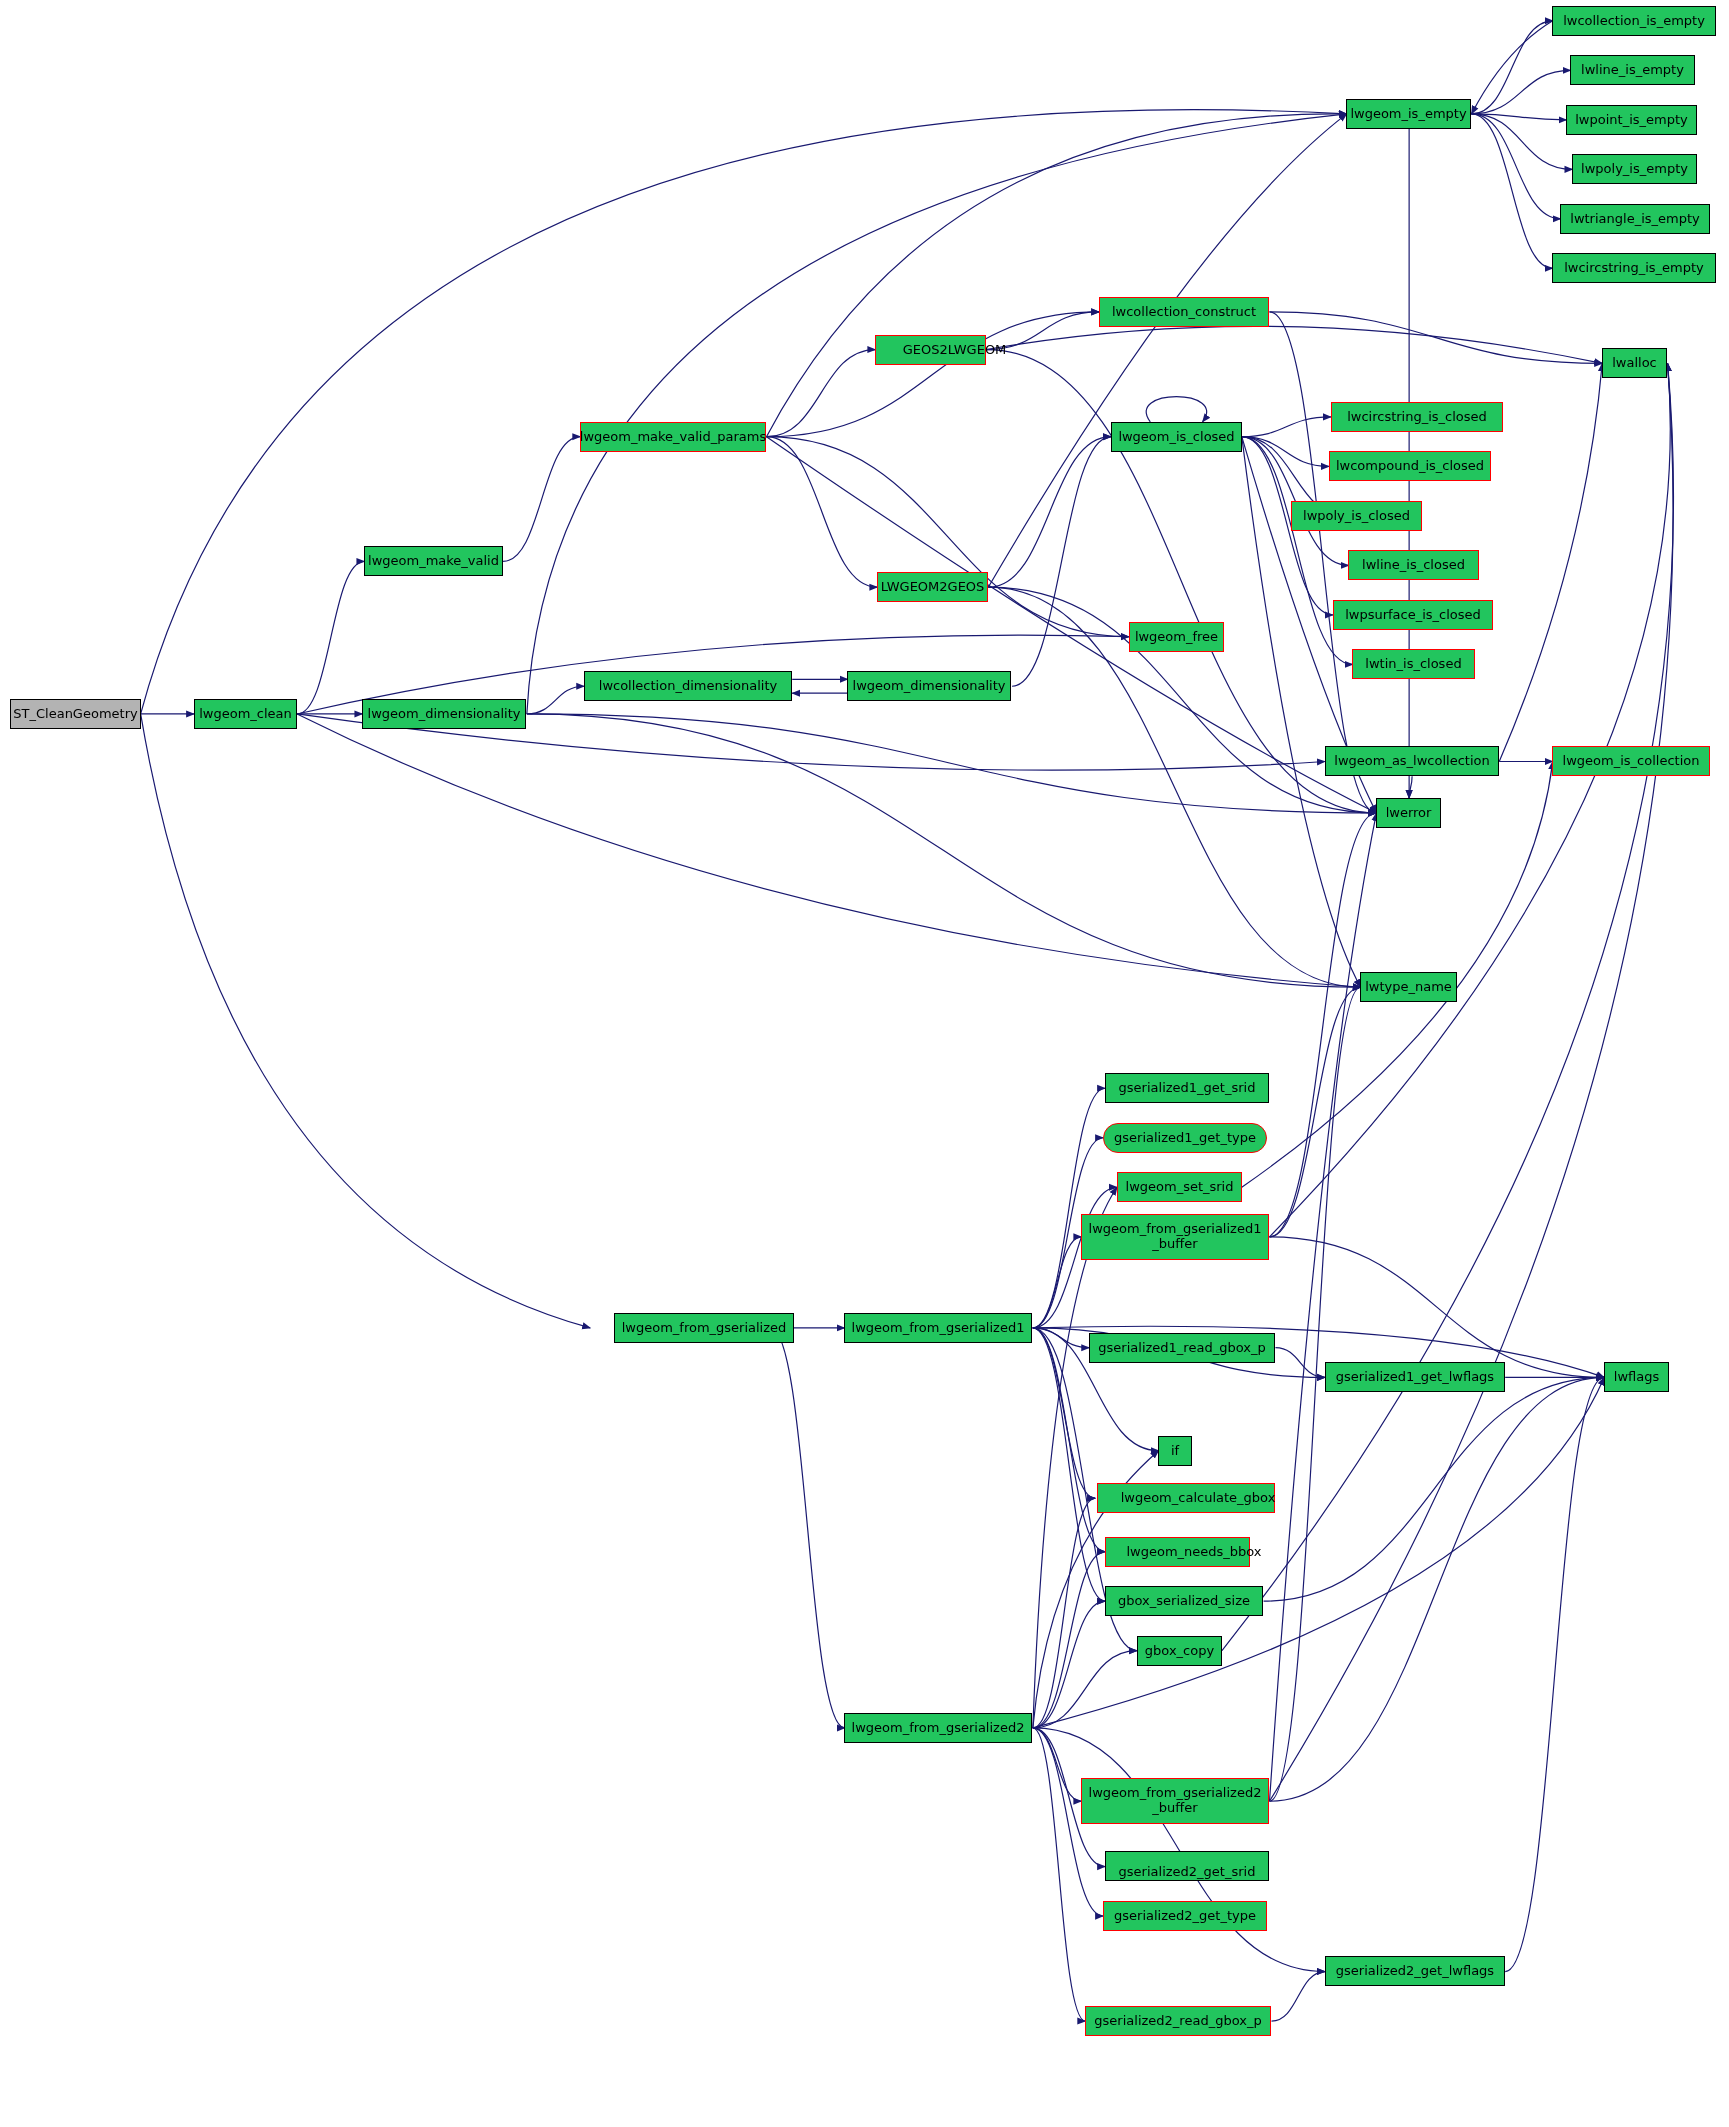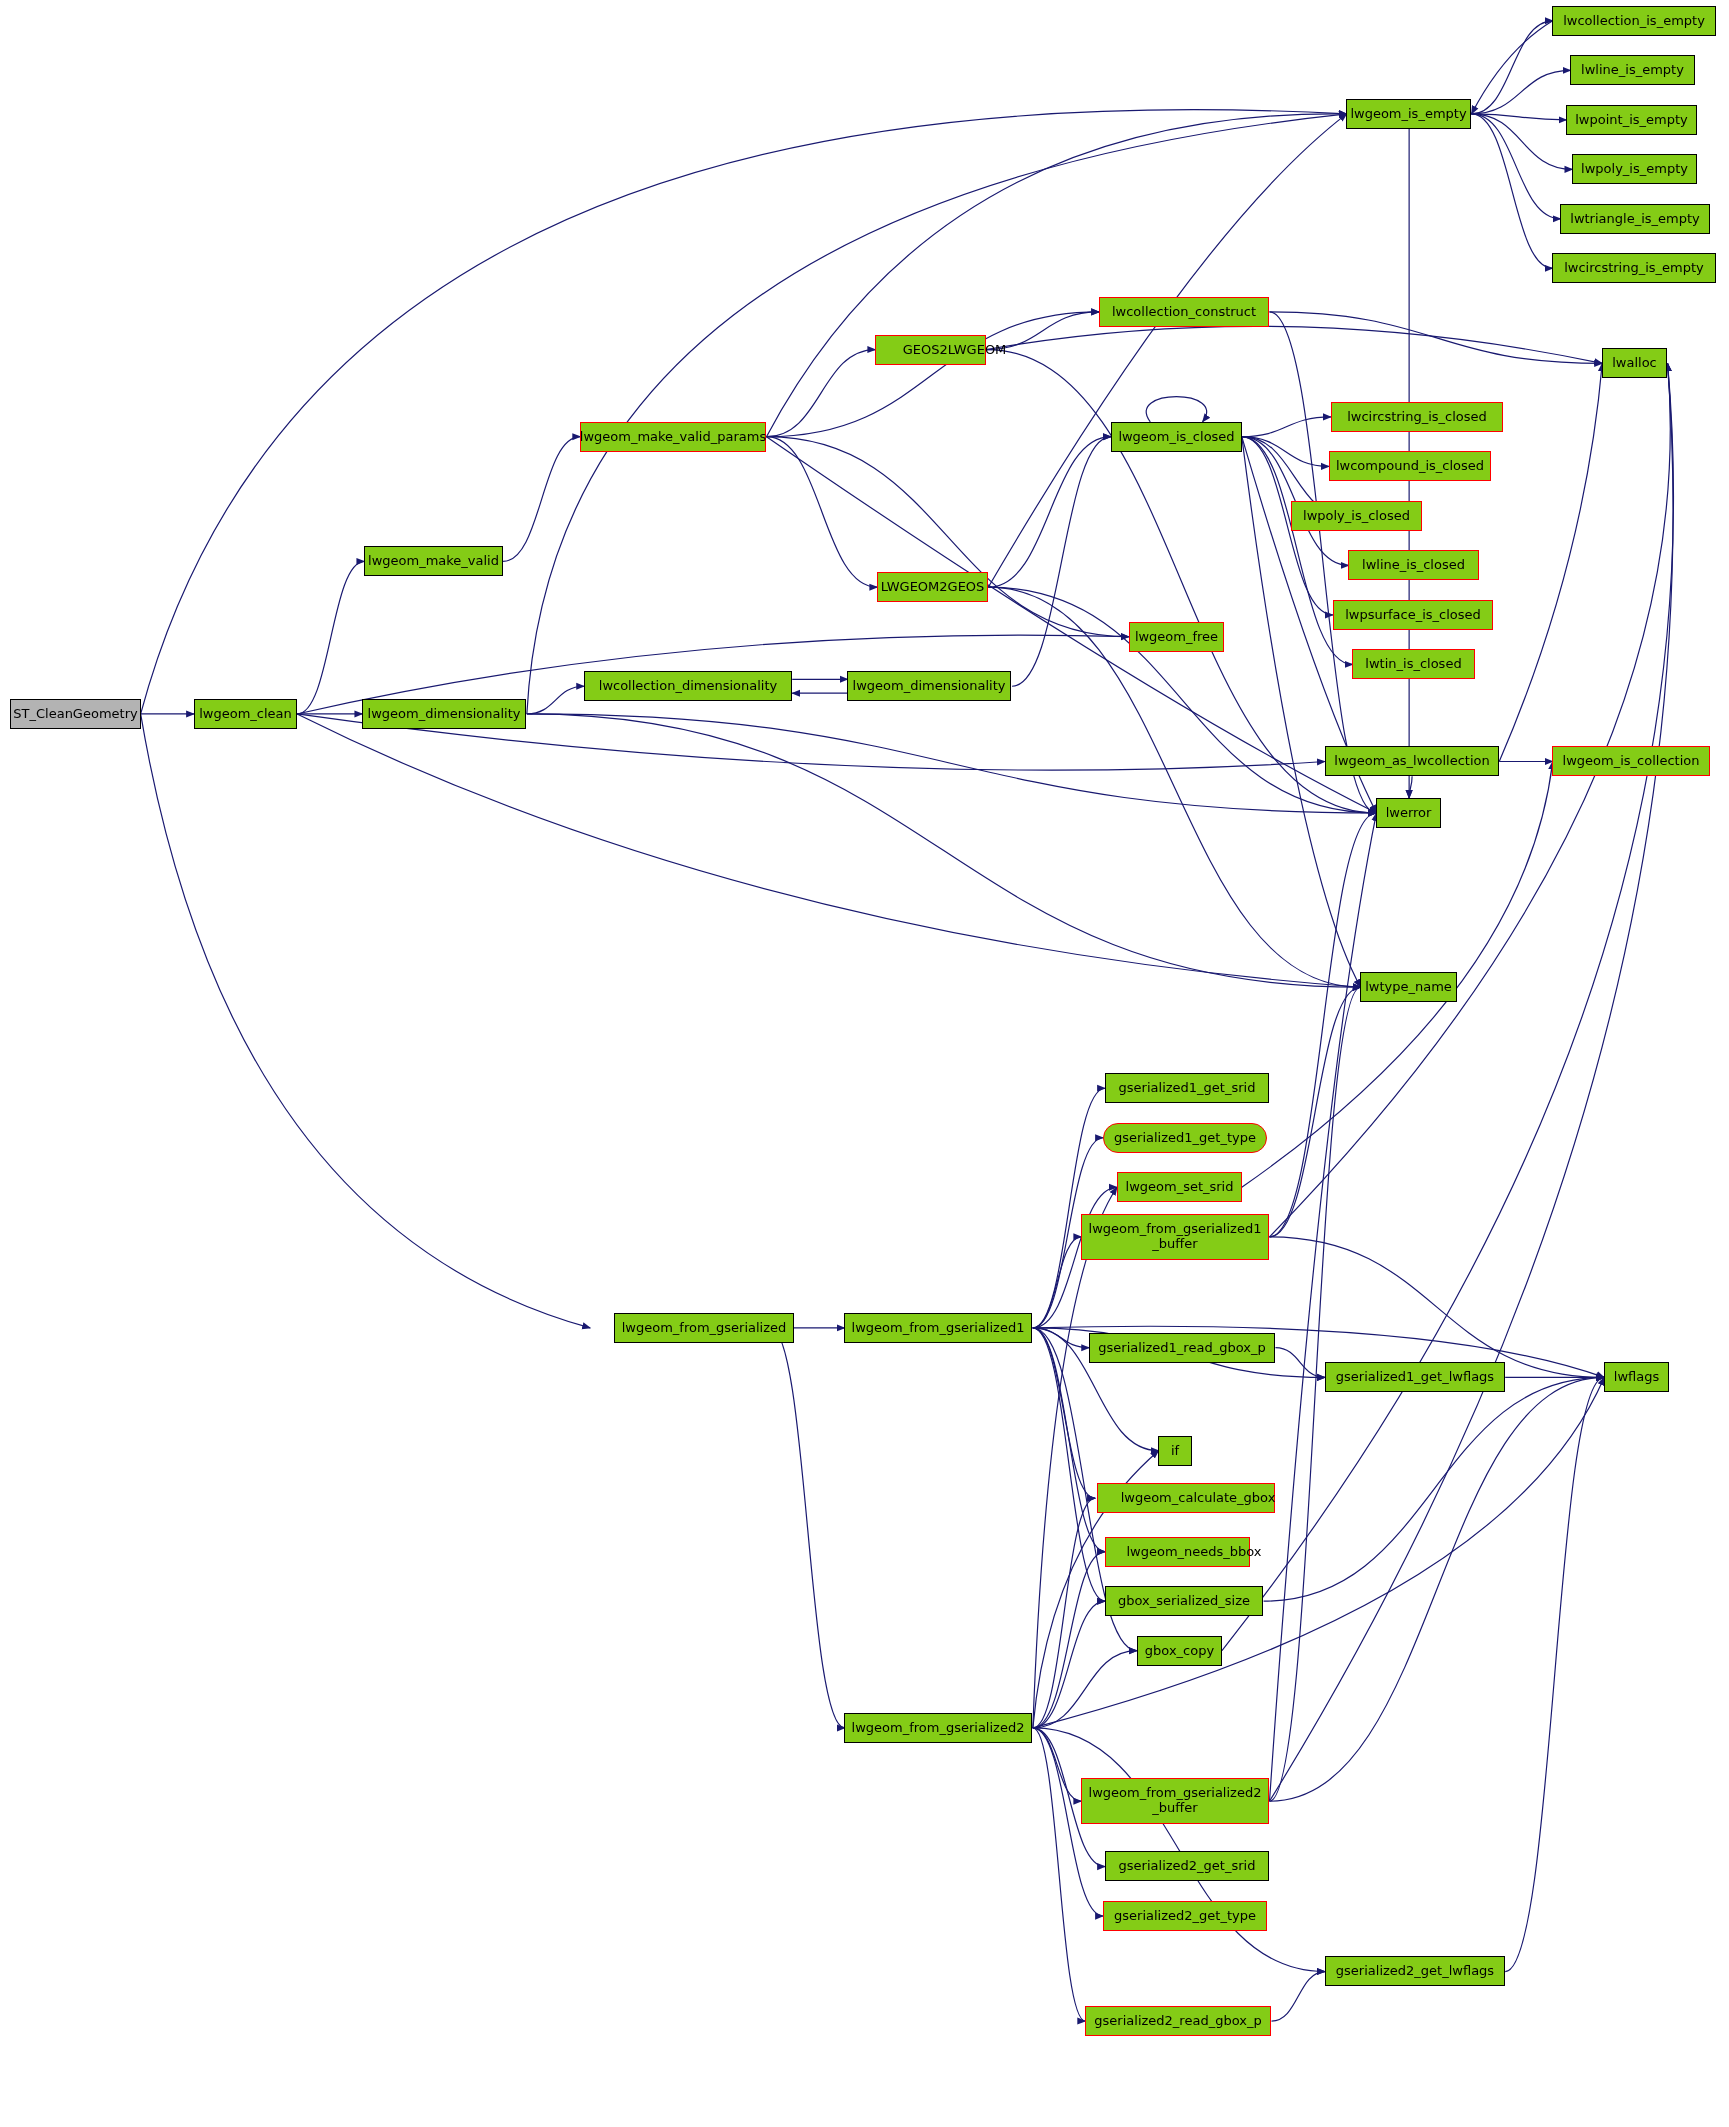--- a/index.html
+++ b/index.html
@@ -7,21 +7,21 @@
     position: relative;
     width: 1730px; height: 2128px;
     background: #ffffff;
     font-family: "DejaVu Sans", "Liberation Sans", sans-serif;
     overflow: hidden;
   }
   #edges { position: absolute; left: 0; top: 0; width: 100%; height: 100%; }
   .node {
     position: absolute;
     box-sizing: border-box;
-    background: #84cc16;
+    background: #22c55e;
     border: 1px solid #000000;
     display: flex;
     flex-direction: column;
     align-items: center;
     justify-content: center;
     font-size: 13px;
     color: #000000;
     line-height: 1.15;
     text-align: center;
     white-space: nowrap;
@@ -268,21 +268,21 @@
     <div class="node" style="left: 1137px; top: 1636px; width: 85px; height: 30px;">
       <span>gbox_copy</span>
     </div>
     <div class="node" style="left: 844px; top: 1713px; width: 188px; height: 30px;">
       <span>lwgeom_from_gserialized2</span>
     </div>
     <div class="node truncated" style="left: 1081px; top: 1778px; width: 188px; height: 46px;">
       <span>lwgeom_from_gserialized2</span>
       <span>_buffer</span>
     </div>
-    <div class="node" style="left: 1105px; top: 1851px; width: 164px; height: 30px;">
+    <div class="node" style="left: 1105px; top: 1851px; width: 164px; height: 30px; justify-content: flex-end;">
       <span>gserialized2_get_srid</span>
     </div>
     <div class="node truncated" style="left: 1103px; top: 1901px; width: 164px; height: 30px;">
       <span>gserialized2_get_type</span>
     </div>
     <div class="node" style="left: 1325px; top: 1956px; width: 180px; height: 30px;">
       <span>gserialized2_get_lwflags</span>
     </div>
     <div class="node truncated" style="left: 1085px; top: 2006px; width: 186px; height: 30px;">
       <span>gserialized2_read_gbox_p</span>

